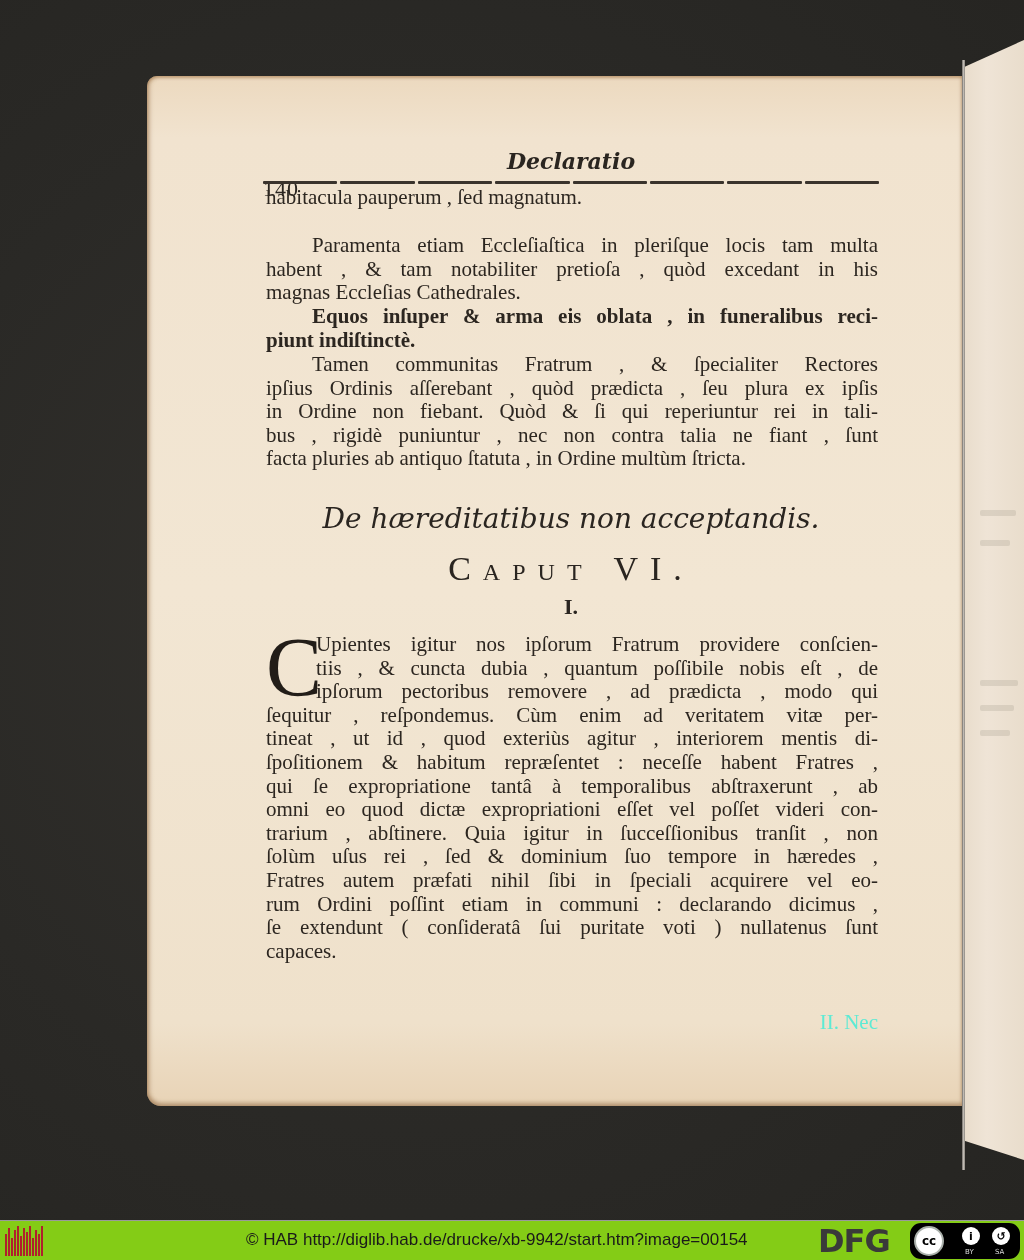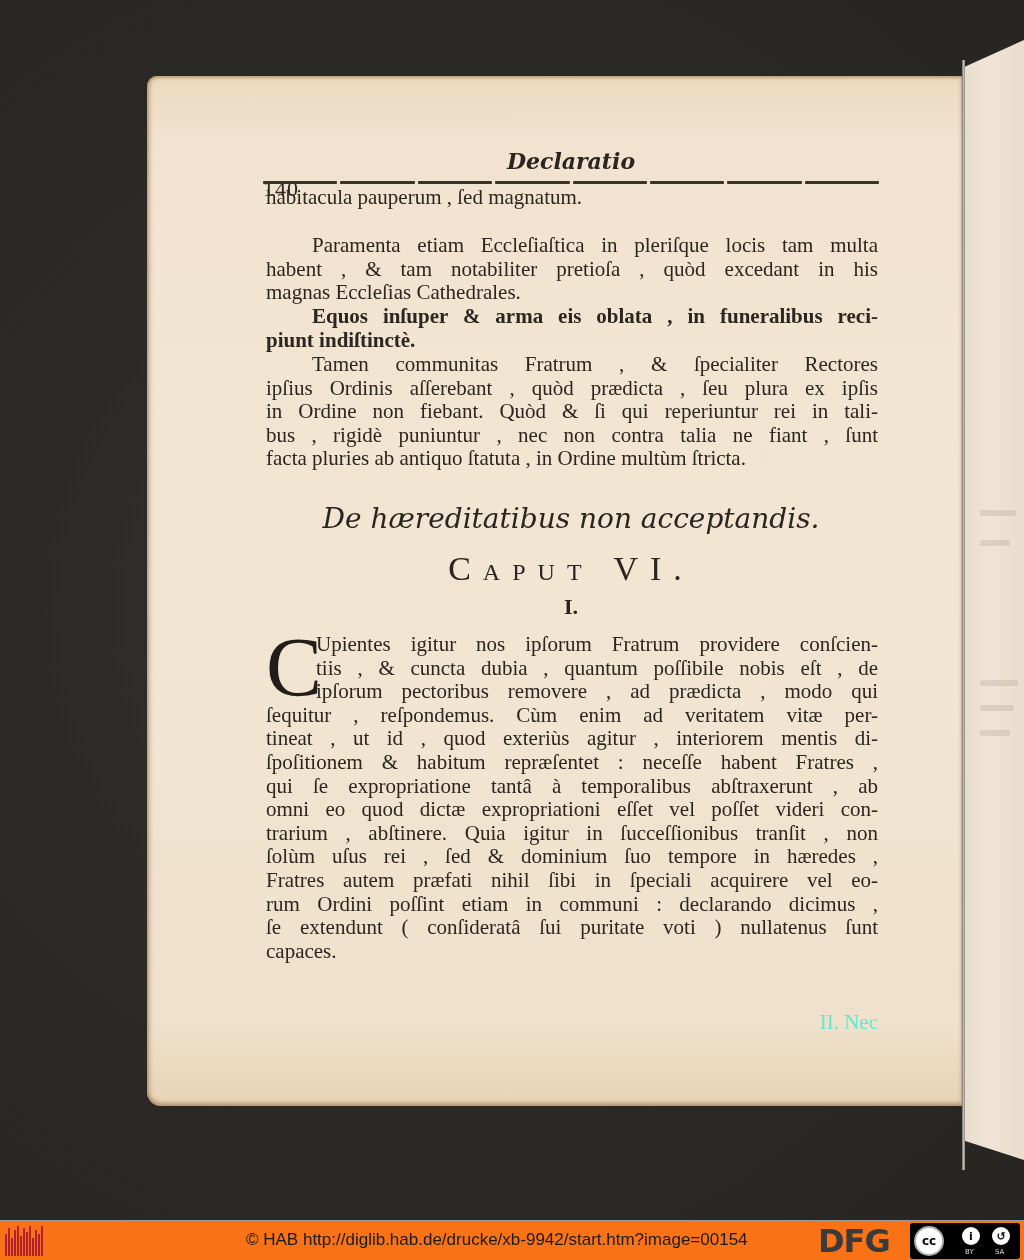--- a/index.html
+++ b/index.html
@@ -154,21 +154,21 @@
       width: 78px;
       text-align: right;
       font-family: "Liberation Serif", serif;
       font-size: 21px;
       color: #5eead4;
     }
     .footer {
       position: absolute;
       left: 0; top: 1220px;
       width: 1024px; height: 40px;
-      background: #f97316;
+      background: #84cc16;
       border-top: 1px solid #9a9a9a;
     }
     .hab-logo {
       position: absolute;
       left: 5px; top: 5px;
       width: 40px; height: 30px;
       display: flex;
       align-items: flex-end;
       gap: 1px;
     }
@@ -191,21 +191,21 @@
       font-size: 32px;
       line-height: 32px;
       color: #3a3a3a;
       letter-spacing: -1px;
     }
     .cc-badge {
       position: absolute;
       left: 910px; top: 2px;
       width: 110px; height: 36px;
       background: #000;
-      border-radius: 3px;
+      border-radius: 11px;
     }
     .cc-circle {
       position: absolute;
       left: 4px; top: 3px;
       width: 30px; height: 30px;
       border-radius: 50%;
       background: #fff;
       border: 2px solid #aab0ab;
       box-sizing: border-box;
       display: flex;

